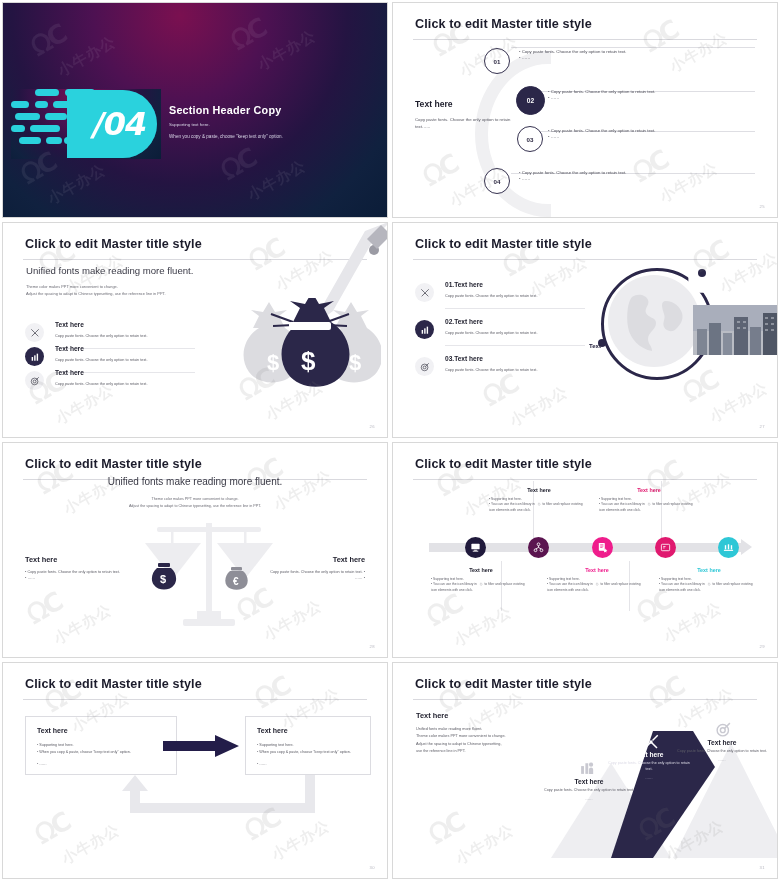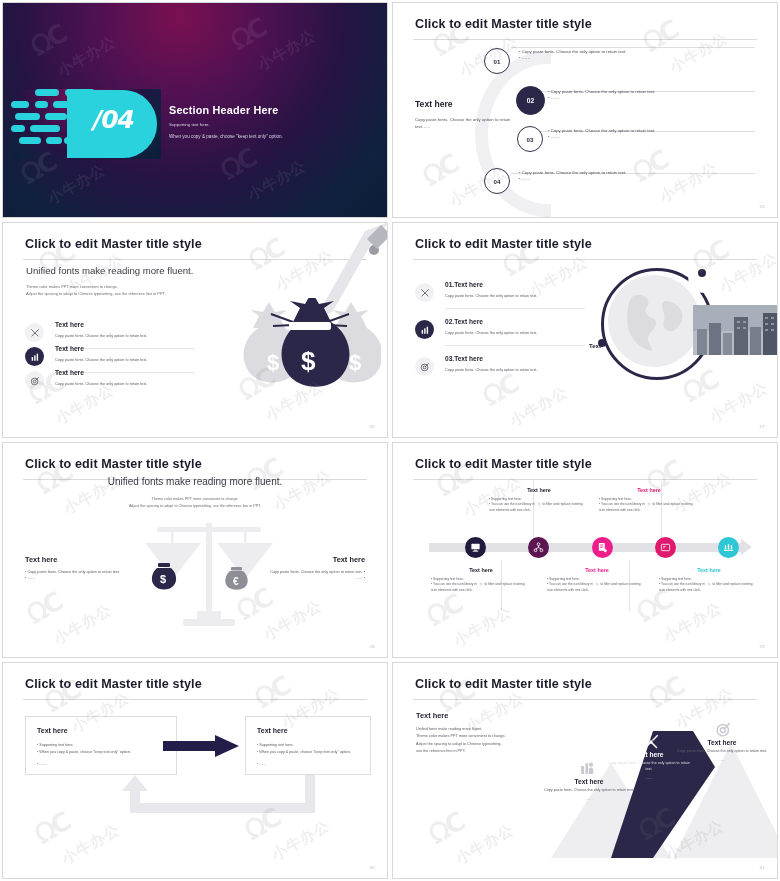--- a/index.html
+++ b/index.html
@@ -22,21 +22,21 @@
   .pgnum{position:absolute;right:12px;bottom:8px;font-size:4.2px;color:#b9b9c2;letter-spacing:.4px;}
 
   
   .s1{background:radial-gradient(circle at 46% 6%, #7a1050 0%, #4d1152 30%, #241442 58%, #10213f 82%, #0b1d38 100%);}
   .s1 .hdr{position:absolute;left:166px;top:101px;color:#fff;font-size:10.8px;font-weight:700;letter-spacing:.2px;}
   .s1 .sub1{position:absolute;left:166px;top:119px;color:#d8d5e6;font-size:4.4px;}
   .s1 .sub2{position:absolute;left:166px;top:131px;color:#d8d5e6;font-size:4.6px;}
   .s1 .pillwrap{position:absolute;left:8px;top:86px;width:150px;height:70px;}
   .s1 .pill{position:absolute;left:56px;top:1px;width:90px;height:68px;border-radius:0 34px 34px 0;background:#2ad2dd;}
   .s1 .pill-sh{position:absolute;left:98px;top:1px;width:48px;height:68px;border-radius:0 34px 34px 0;background:#1fa8bd;opacity:.55;}
-  .s1 .num{position:absolute;left:82px;top:16px;color:#fff;font-size:25px;font-weight:800;font-style:italic;letter-spacing:-1px;font-family:"DejaVu Sans",sans-serif;}
+  .s1 .num{position:absolute;left:82px;top:16px;color:#fff;font-size:32px;font-weight:800;font-style:italic;letter-spacing:-1px;font-family:"DejaVu Sans",sans-serif;}
   .s1 .d{position:absolute;background:#2ad2dd;border-radius:4px;height:7px;}
 
   
   .s2 .swoosh{position:absolute;left:82px;top:48px;width:120px;height:140px;border:13px solid #f0f0f2;border-radius:50%;clip-path:polygon(0 0,52% 0,52% 100%,0 100%);}
   .s2 .row{position:absolute;left:118px;right:22px;height:1px;background:#dedee3;}
   .s2 .circ{position:absolute;width:24px;height:24px;border-radius:50%;background:#fff;border:1.2px solid #35314f;
             display:flex;align-items:center;justify-content:center;font-size:6.2px;font-weight:700;color:#2b2741;z-index:6;}
   .s2 .circ.on{background:#2b2749;border-color:#2b2749;color:#fff;width:27px;height:27px;font-size:6.6px;}
   .s2 .bl{position:absolute;font-size:4.3px;color:#4a4a55;line-height:1.5;}
   .s2 .lt{position:absolute;left:22px;top:96px;font-size:8.6px;font-weight:700;color:#1d1d2b;}
@@ -108,21 +108,21 @@
         <div class="d" style="left:0;top:36px;width:14px;"></div>
         <div class="d" style="left:19px;top:36px;width:30px;"></div>
         <div class="d" style="left:8px;top:48px;width:22px;"></div>
         <div class="d" style="left:35px;top:48px;width:16px;"></div>
         <div class="d" style="left:53px;top:48px;width:10px;"></div>
         <div class="d" style="left:46px;top:12px;width:28px;"></div>
         <div class="pill-sh"></div>
         <div class="pill"></div>
         <div class="num">/04</div>
       </div>
-      <div class="hdr">Section Header Here</div>
+      <div class="hdr">Section Header Copy</div>
       <div class="sub1">Supporting text here.</div>
       <div class="sub2">When you copy &amp; paste, choose "keep text only" option.</div>
       <div class="wm wm-dark">
         <i class="g1" style="left:28px;top:22px;">ᘯC</i>
           <i class="g2" style="left:52px;top:44px;">小牛办公</i>
         <i class="g1" style="left:228px;top:16px;">ᘯC</i>
           <i class="g2" style="left:252px;top:38px;">小牛办公</i>
         <i class="g1" style="left:18px;top:150px;">ᘯC</i>
           <i class="g2" style="left:42px;top:172px;">小牛办公</i>
         <i class="g1" style="left:218px;top:146px;">ᘯC</i>

